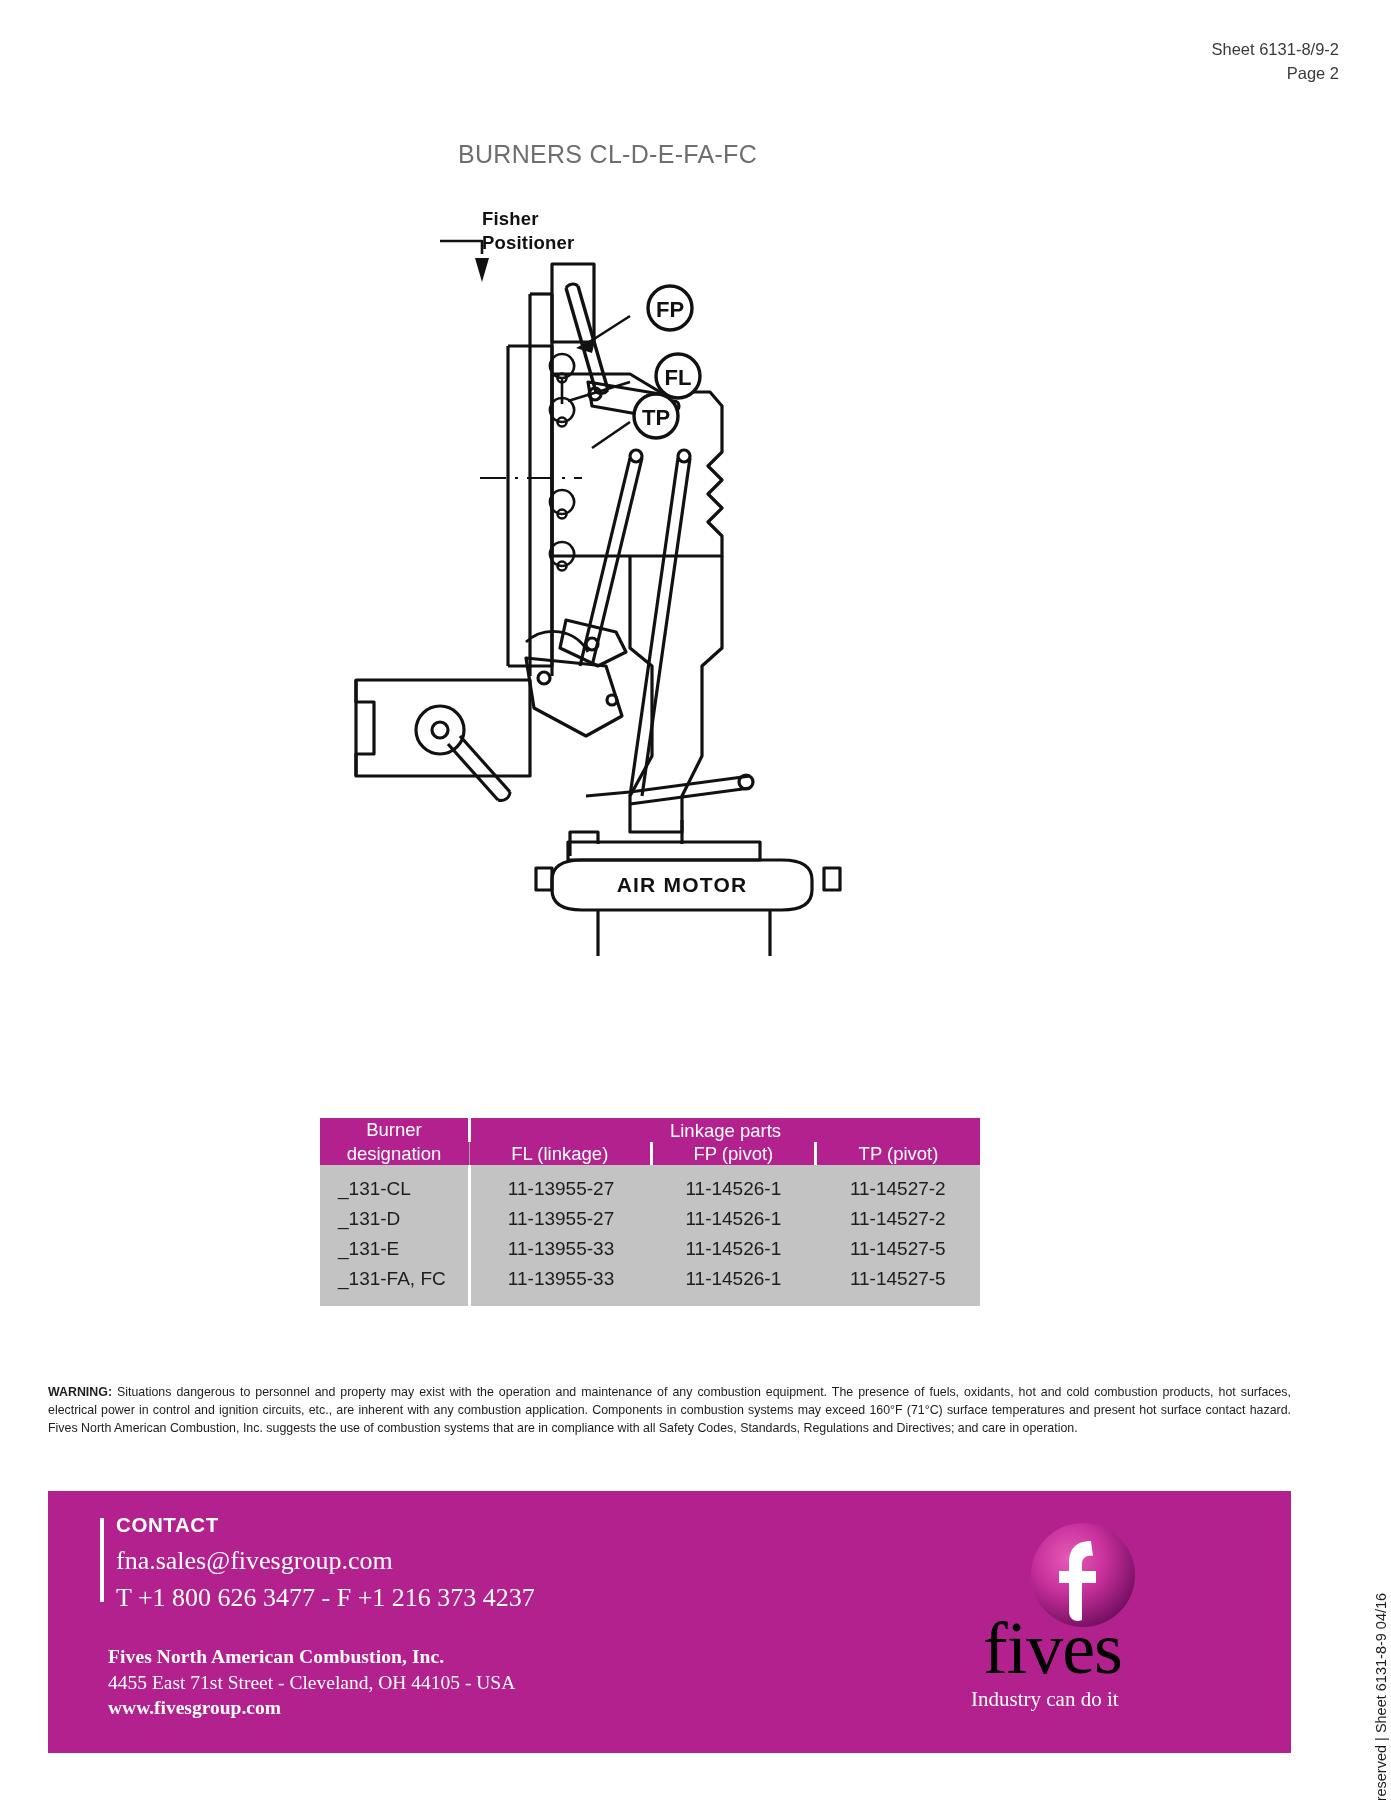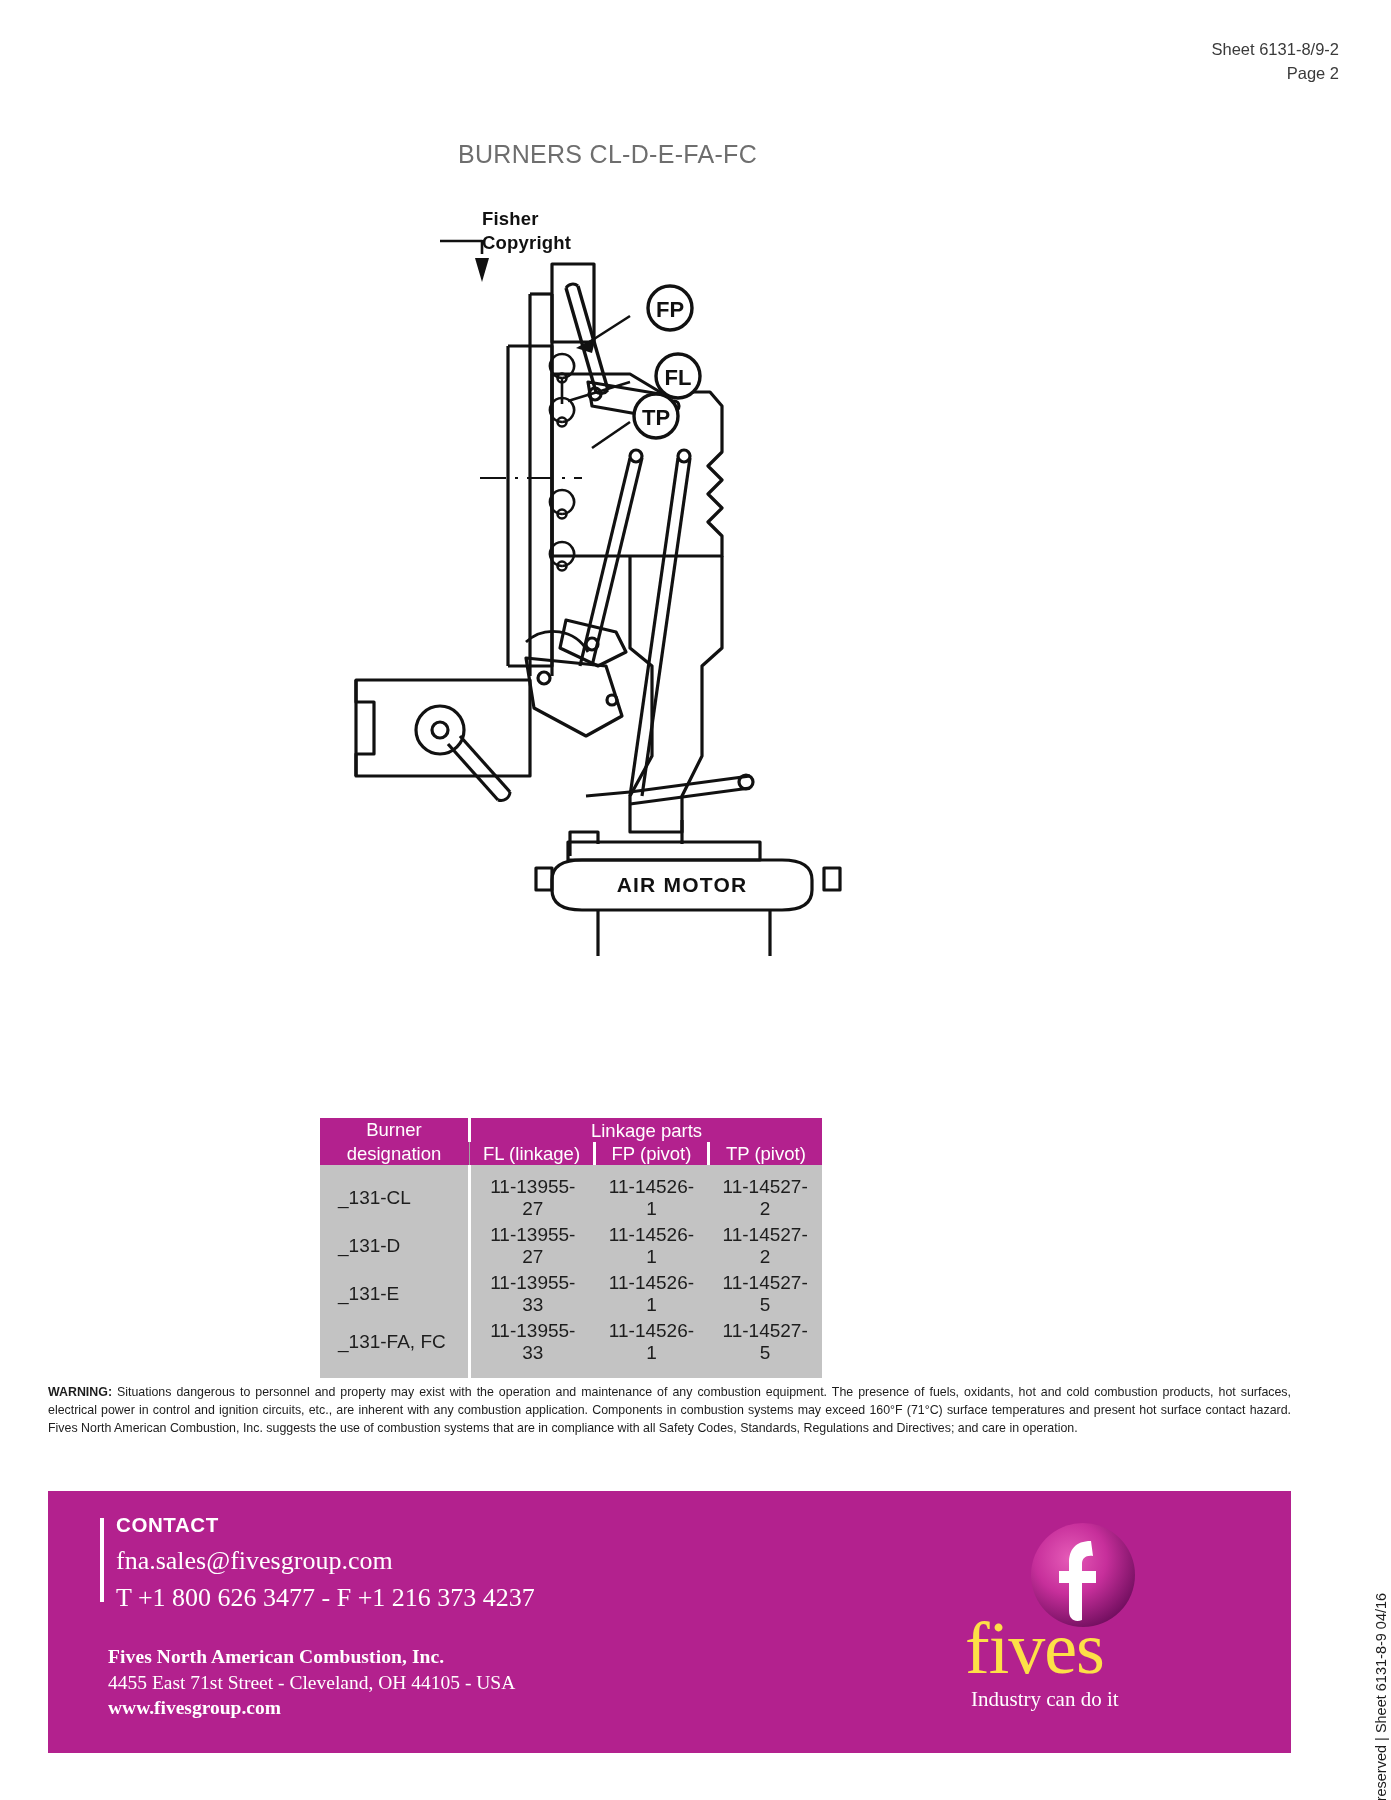--- a/index.html
+++ b/index.html
@@ -60,21 +60,21 @@
     font-size: 18.5px;
     line-height: 1.32;
     letter-spacing: 0.2px;
   }
 
   
   .parts-table {
     position: absolute;
     top: 1118px;
     left: 320px;
-    width: 502px;
+    width: 660px;
     border-collapse: collapse;
     font-size: 18px;
     border-radius: 19px;
   }
   .parts-table th {
     background: #b3218e;
     color: #ffffff;
     font-weight: normal;
     font-size: 18.5px;
     padding: 0;
@@ -182,24 +182,24 @@
   
   .logo-wrap {
     position: absolute;
     right: 96px;
     top: 28px;
     width: 230px;
     height: 205px;
   }
   .logo-word {
     position: absolute;
-    left: 0;
+    left: 18px;
     top: 92px;
     font-size: 74px;
-    color: #fde047;
+    color: #000000;
     font-family: "Liberation Serif", serif;
     letter-spacing: -1px;
     line-height: 1;
   }
   .logo-tag {
     position: absolute;
     left: 6px;
     top: 168px;
     font-size: 21px;
     color: #ffffff;
@@ -327,21 +327,21 @@
 
       <circle cx="326" cy="220" r="22" fill="#ffffff" stroke="#111111" stroke-width="3.4"></circle>
       <text x="326" y="229" font-family="Liberation Sans, sans-serif" font-size="22" font-weight="bold" fill="#111111" text-anchor="middle">TP</text>
     </g>
 
     <text x="352" y="696" font-family="Liberation Sans, sans-serif" font-size="21" font-weight="bold" fill="#111111" text-anchor="middle" letter-spacing="1.2">AIR MOTOR</text>
   </svg>
 
   <div class="dim-label lbl-fisher">
     <div>Fisher</div>
-    <div>Copyright</div>
+    <div>Positioner</div>
   </div>
 </div>
 
 <table class="parts-table">
   <thead>
     <tr>
       <th rowspan="2" class="th-burner">
         <div>Burner</div>
         <div>designation</div>
       </th>

